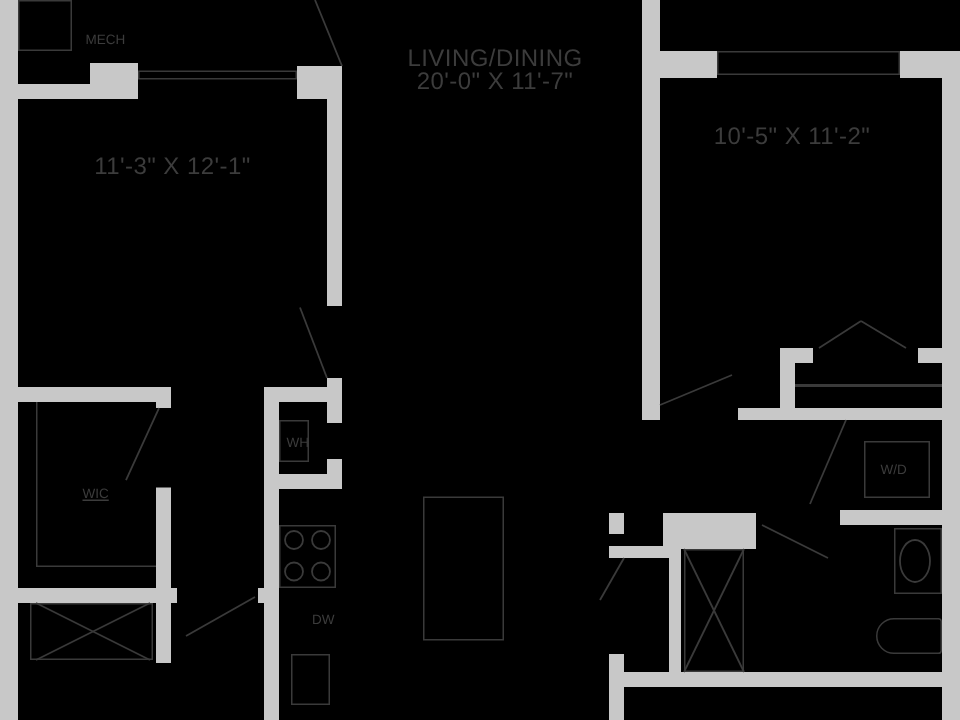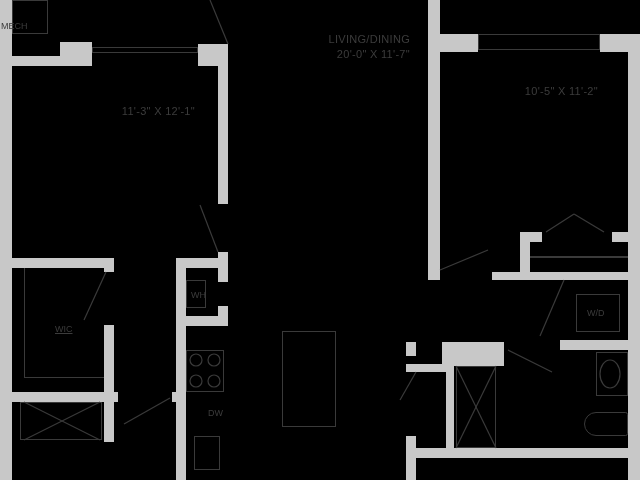--- a/index.html
+++ b/index.html
@@ -1,19 +1,19 @@
 <!DOCTYPE html>
 <html><head>
 <meta charset="utf-8">
 <style>
   html,body{margin:0;padding:0;background:#000;}
   body{width:640px;height:480px;position:relative;overflow:hidden;font-family:"Liberation Sans",sans-serif;}
   .wall{position:absolute;background:#c8c8c8;}
   .line{position:absolute;border:1px solid #3a3a3a;box-sizing:border-box;}
-  .label{position:absolute;color:#3c3c3c;text-align:right;font-size:11px;line-height:15px;letter-spacing:0.3px;white-space:nowrap;}
+  .label{position:absolute;color:#3c3c3c;text-align:center;font-size:16px;line-height:15px;letter-spacing:0.3px;white-space:nowrap;}
   .small{position:absolute;color:#3c3c3c;font-size:9px;}
   svg{position:absolute;left:0;top:0;}
 </style>
 </head>
 <body>
 
 <div class="wall" style="left:0;top:0;width:12px;height:480px;"></div>
 <div class="wall" style="left:12px;top:56px;width:80px;height:10px;"></div>
 <div class="wall" style="left:60px;top:42px;width:32px;height:24px;"></div>
 <div class="wall" style="left:198px;top:44px;width:30px;height:22px;"></div>
@@ -89,17 +89,17 @@
   <div>LIVING/DINING</div>
   <div>20'-0" X 11'-7"</div>
 </div>
 <div class="label" style="left:35px;top:104px;width:160px;">
   <div>11'-3" X 12'-1"</div>
 </div>
 <div class="label" style="left:458px;top:84px;width:140px;">
   <div>10'-5" X 11'-2"</div>
 </div>
 
-<div class="small" style="left:1px;top:21px;">MECH</div>
+<div class="small" style="left:14px;top:21px;padding-left:43px;">MECH</div>
 <div class="small" style="left:55px;top:324px;text-decoration:underline;">WIC</div>
 <div class="small" style="left:191px;top:290px;">WH</div>
 <div class="small" style="left:208px;top:408px;">DW</div>
 <div class="small" style="left:587px;top:308px;">W/D</div>
 
 </body></html>

